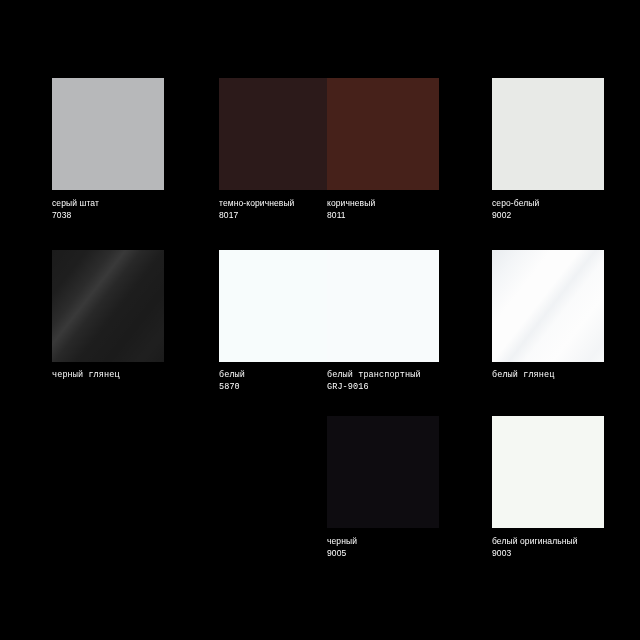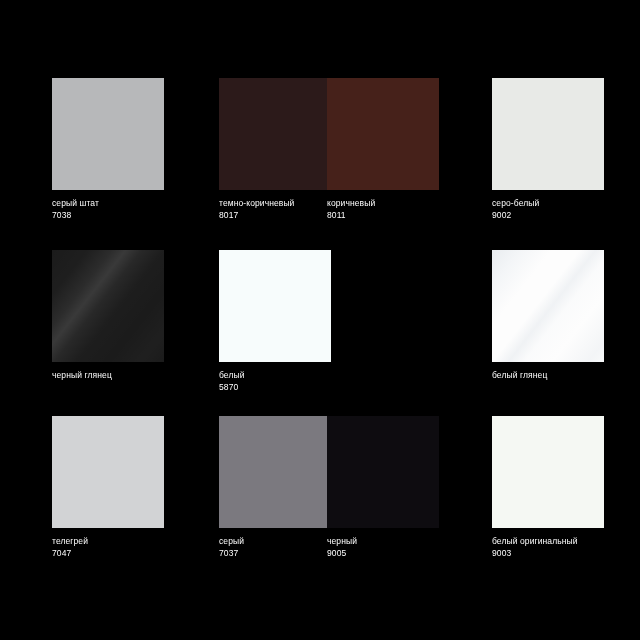--- a/index.html
+++ b/index.html
@@ -29,21 +29,21 @@
   }
 
   
   .col-0 { left: 52px; }
   .col-1 { left: 190px; margin-left: 29px; }
   .col-2 { left: 327px; }
   .col-3 { left: 464px; padding-left: 28px; }
 
   
   .row-0 { top: 78px; }
-  .row-1 { top: 250px; }
+  .row-1 { top: 250px; font-family: Liberation Mono, monospace; }
   .row-2 { top: 416px; }
 
   .swatch-chip {
     width: 112px;
     height: 112px;
     display: block;
     position: relative;
     overflow: hidden;
   }
 
@@ -141,38 +141,31 @@
         <span class="swatch-name">черный глянец</span>
       </div>
     </div>
     <div class="swatch-cell col-1 row-1">
       <div class="swatch-chip" style="background: rgb(247, 252, 252);"></div>
       <div class="swatch-label">
         <span class="swatch-name">белый</span>
         <span class="swatch-code">5870</span>
       </div>
     </div>
+    <div class="swatch-cell col-2 row-1">
+      <div class="swatch-chip" style="background: rgb(248, 251, 252);"></div>
+      <div class="swatch-label">
+        <span class="swatch-name">белый транспортный</span>
+        <span class="swatch-code">GRJ-9016</span>
+      </div>
+    </div>
     <div class="swatch-cell col-3 row-1">
       <div class="swatch-chip gloss-light" style="background: rgb(253, 253, 253);"></div>
       <div class="swatch-label">
         <span class="swatch-name">белый глянец</span>
-      </div>
-    </div>
-    <div class="swatch-cell col-0 row-2">
-      <div class="swatch-chip" style="background: rgb(210, 211, 213);"></div>
-      <div class="swatch-label">
-        <span class="swatch-name">телегрей</span>
-        <span class="swatch-code">7047</span>
-      </div>
-    </div>
-    <div class="swatch-cell col-1 row-2">
-      <div class="swatch-chip" style="background: rgb(123, 121, 127);"></div>
-      <div class="swatch-label">
-        <span class="swatch-name">серый</span>
-        <span class="swatch-code">7037</span>
       </div>
     </div>
     <div class="swatch-cell col-2 row-2">
       <div class="swatch-chip" style="background: rgb(14, 12, 16);"></div>
       <div class="swatch-label">
         <span class="swatch-name">черный</span>
         <span class="swatch-code">9005</span>
       </div>
     </div>
     <div class="swatch-cell col-3 row-2">

